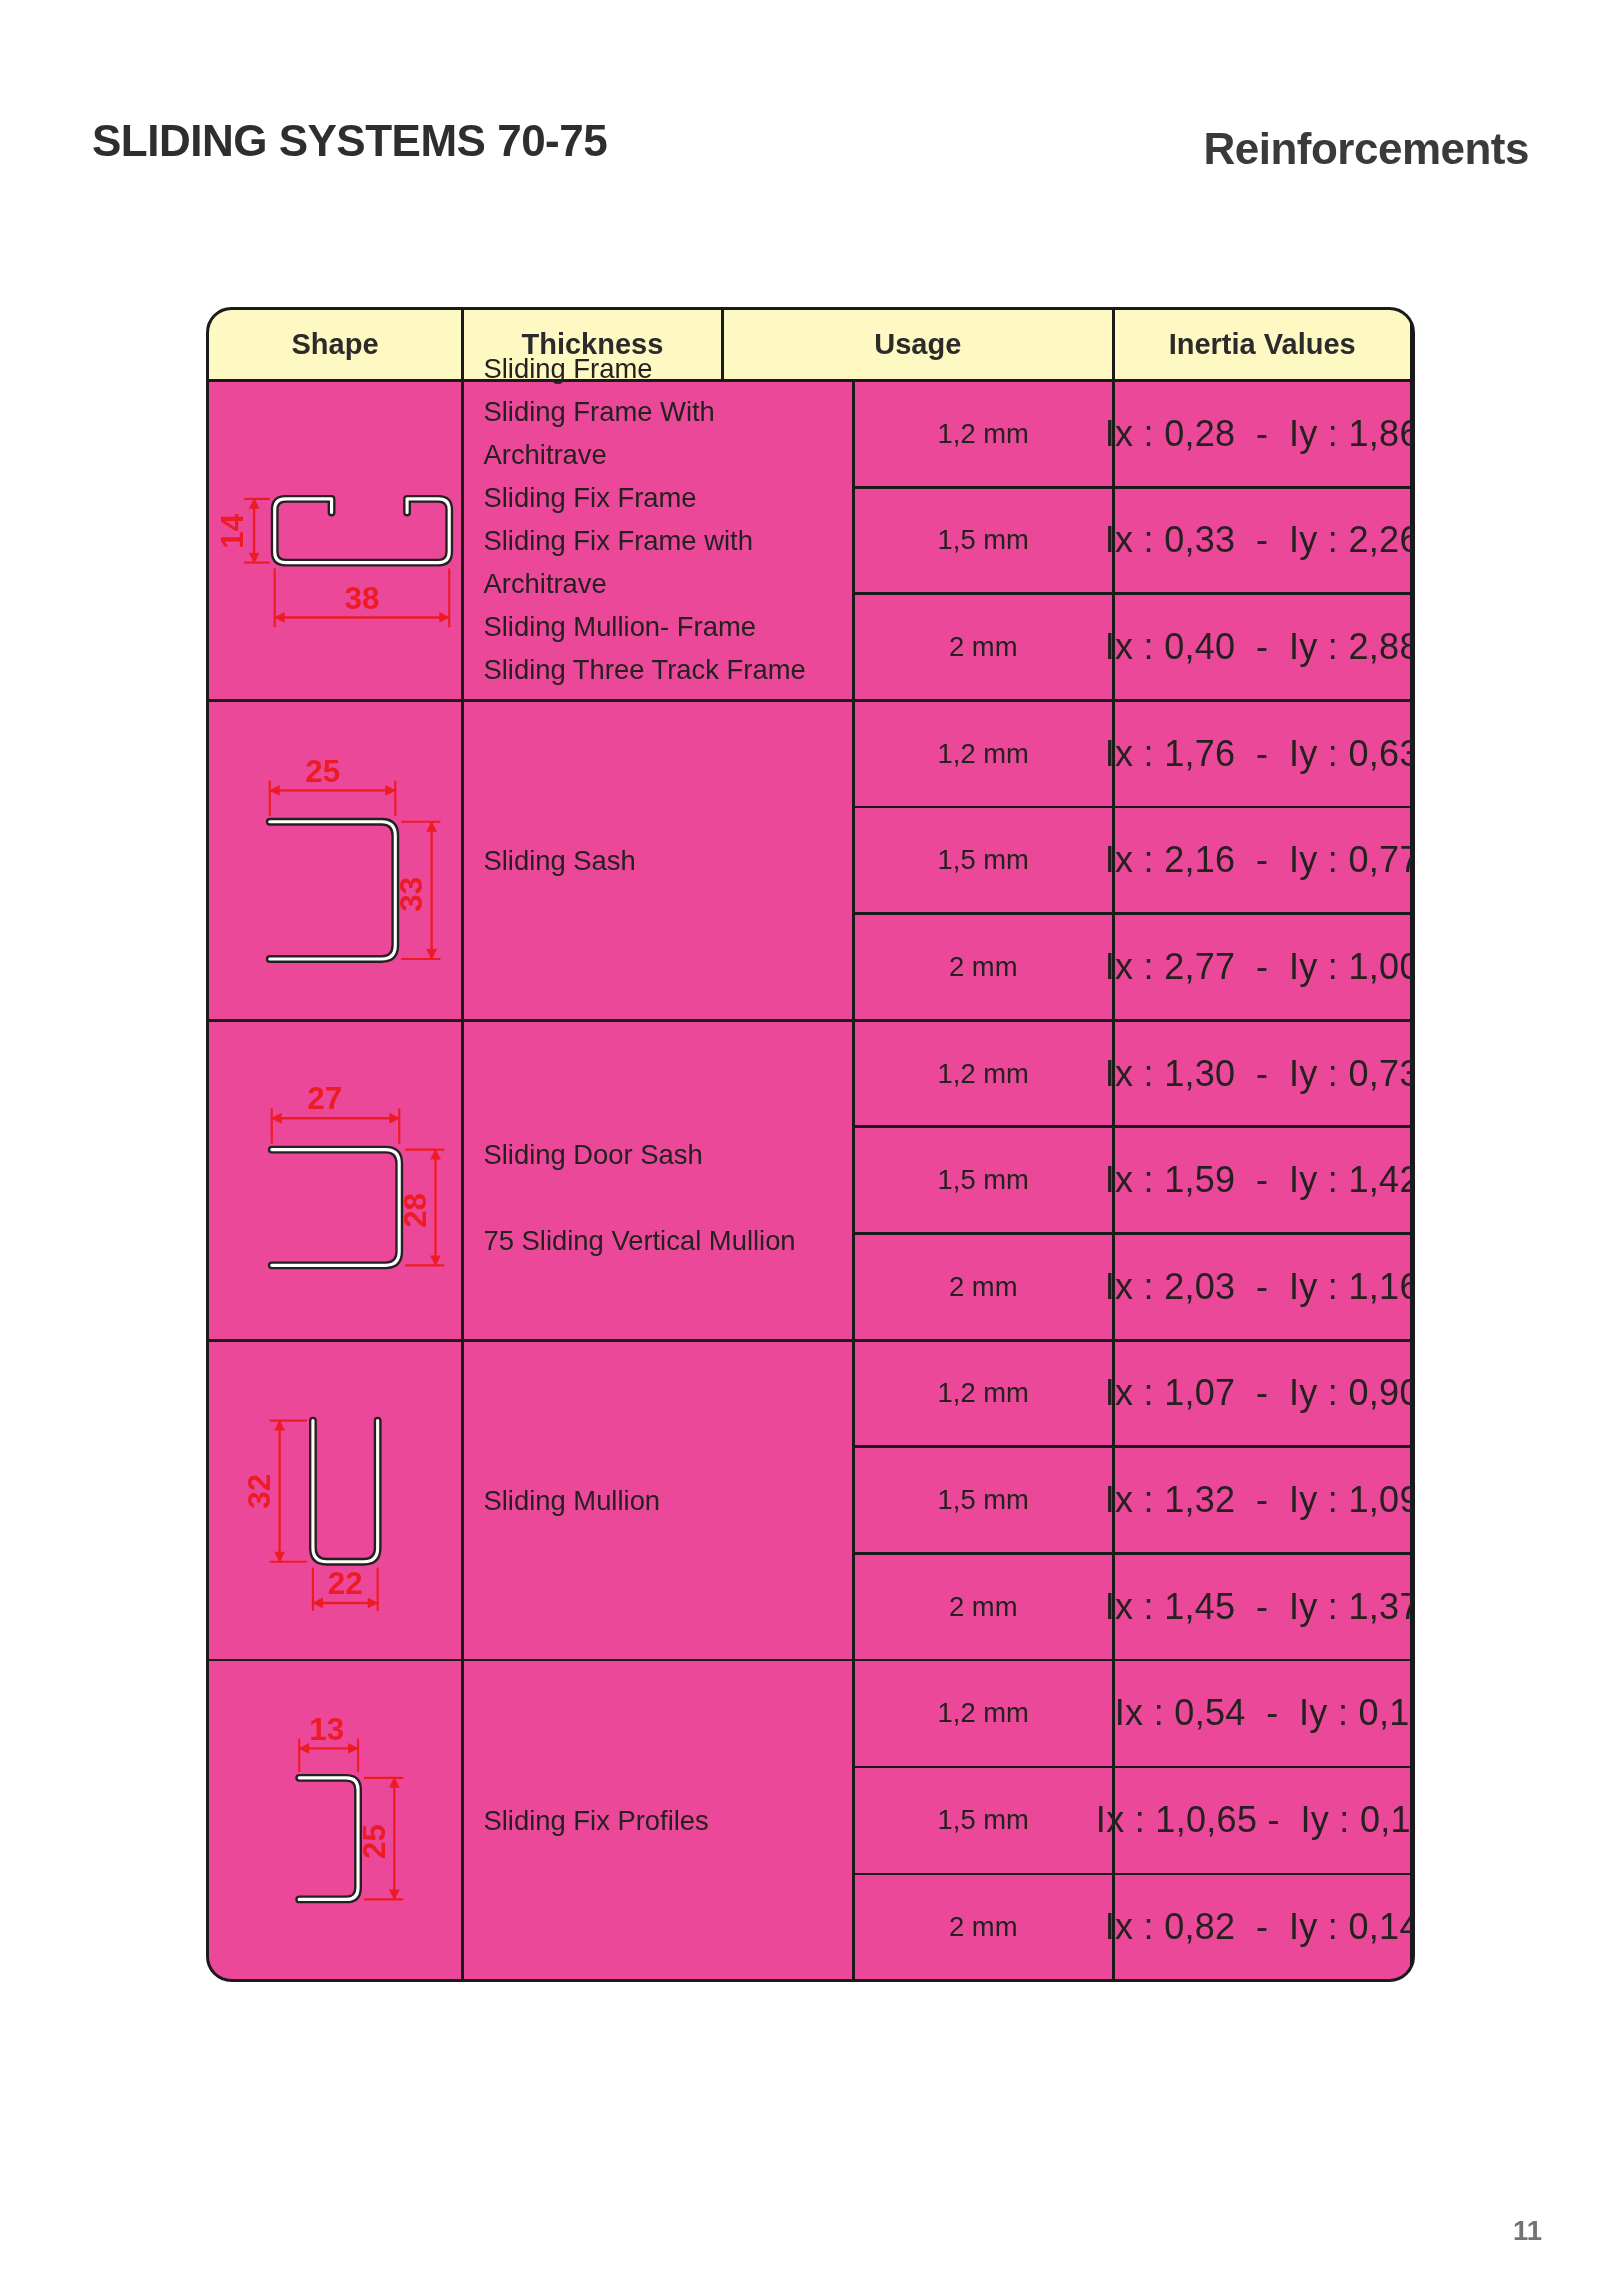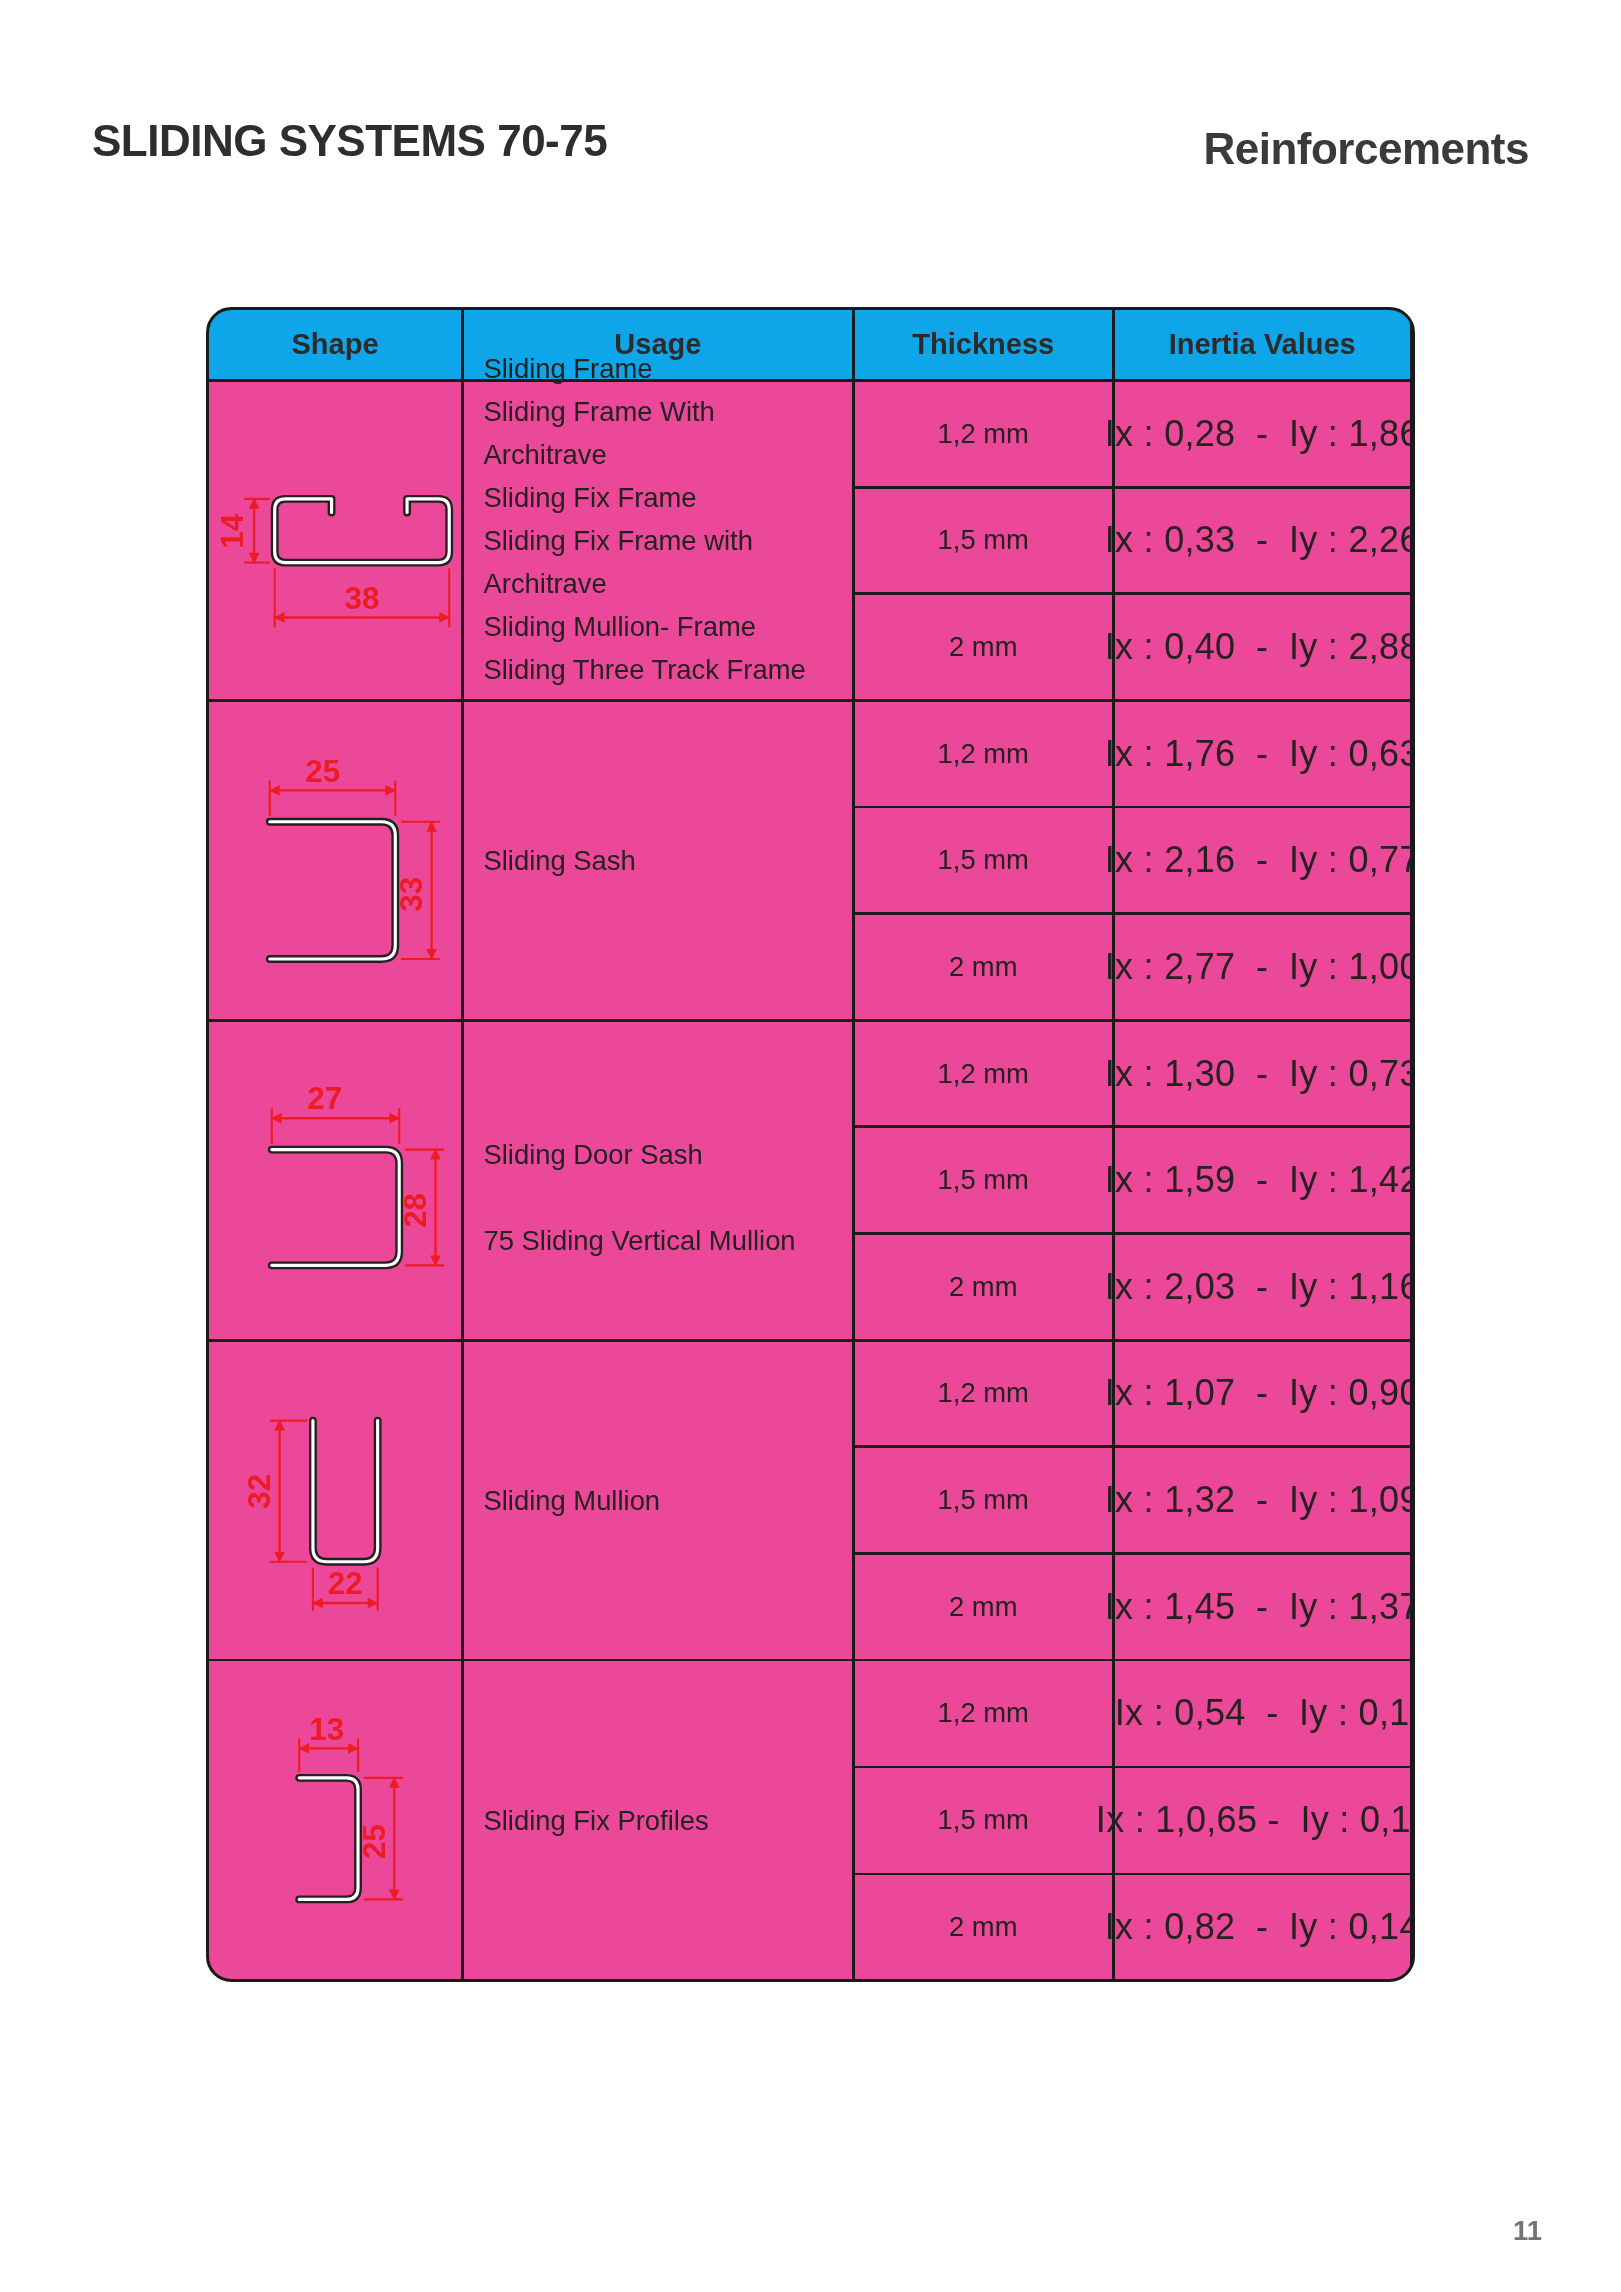--- a/index.html
+++ b/index.html
@@ -16,21 +16,21 @@
     color:#3a3a3c;letter-spacing:-0.5px;line-height:1;
   }
   .reinf-table{
     position:absolute;left:206px;top:307px;width:1209px;height:1675px;
     box-sizing:border-box;border:3.9px solid #1a1a1a;border-radius:25.5px;
     background:#1a1a1a;overflow:hidden;
     display:flex;flex-direction:column;gap:2.9px;
   }
   .thead{display:flex;gap:2.9px;height:69px;flex:0 0 69px;}
   .thead .hcell{
-    background:#0ea5e9;display:flex;align-items:center;justify-content:center;
+    background:#fef9c3;display:flex;align-items:center;justify-content:center;
     font-size:29px;font-weight:bold;color:#2b2b2b;
   }
   .trow{display:flex;gap:2.9px;height:317px;flex:0 0 317px;}
   .trow.last{height:318px;flex:0 0 318px;}
   .c0{width:252px;flex:0 0 252px;}
   .c1{width:388px;flex:0 0 388px;}
   .csub{width:555px;flex:0 0 555px;}
   .cell{background:#ec4899;box-sizing:border-box;}
   .shape-cell{display:flex;align-items:center;justify-content:center;}
   .usage-cell{
@@ -70,22 +70,22 @@
   </defs>
 </svg>
 
 <h1 class="page-title">SLIDING SYSTEMS 70-75</h1>
 <h2 class="section-title">Reinforcements</h2>
 
 <div class="reinf-table">
 
   <div class="thead">
     <div class="hcell c0">Shape</div>
+    <div class="hcell" style="width:257px;flex:0 0 257px">Thickness</div>
     <div class="hcell c1">Usage</div>
-    <div class="hcell" style="width:257px;flex:0 0 257px">Thickness</div>
     <div class="hcell" style="width:295px;flex:0 0 295px">Inertia Values</div>
   </div>
 
   <div class="trow">
     <div class="cell c0 shape-cell">
       <svg width="252" height="317" viewBox="0 0 257 323">
         <path class="prof-outer" d="M125,133 L125,119 L78,119 Q67,119 67,130 L67,173 Q67,184 78,184 L234,184 Q245,184 245,173 L245,130 Q245,119 234,119 L202,119 L202,133"></path>
         <path class="prof-inner" d="M125,133 L125,119 L78,119 Q67,119 67,130 L67,173 Q67,184 78,184 L234,184 Q245,184 245,173 L245,130 Q245,119 234,119 L202,119 L202,133"></path>
         <line class="ext" x1="62" y1="119" x2="36" y2="119"></line>
         <line class="ext" x1="62" y1="184" x2="36" y2="184"></line>

